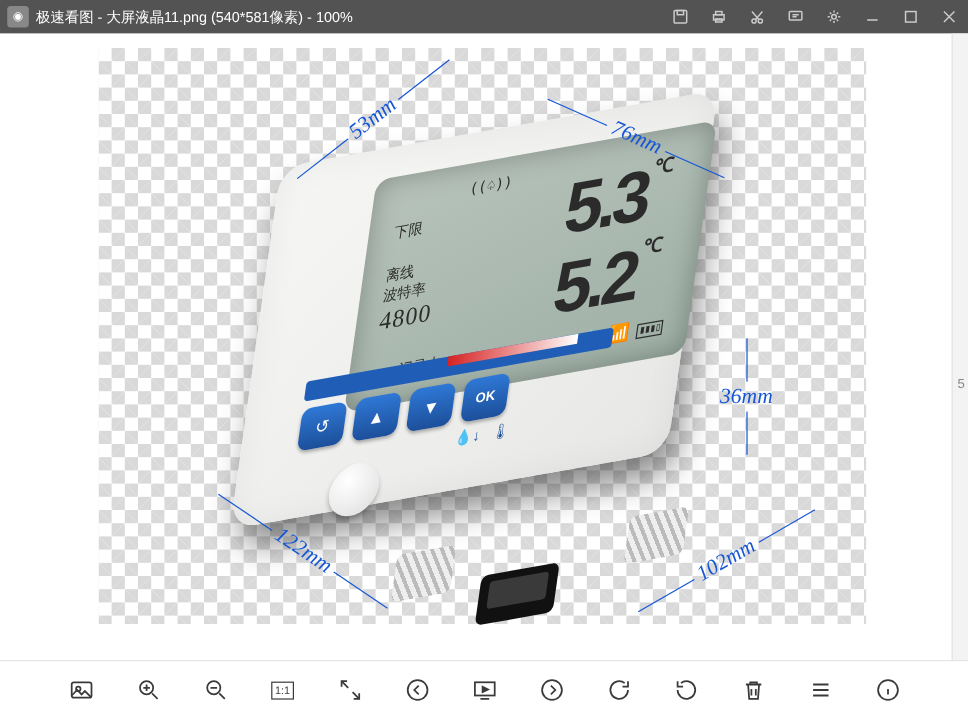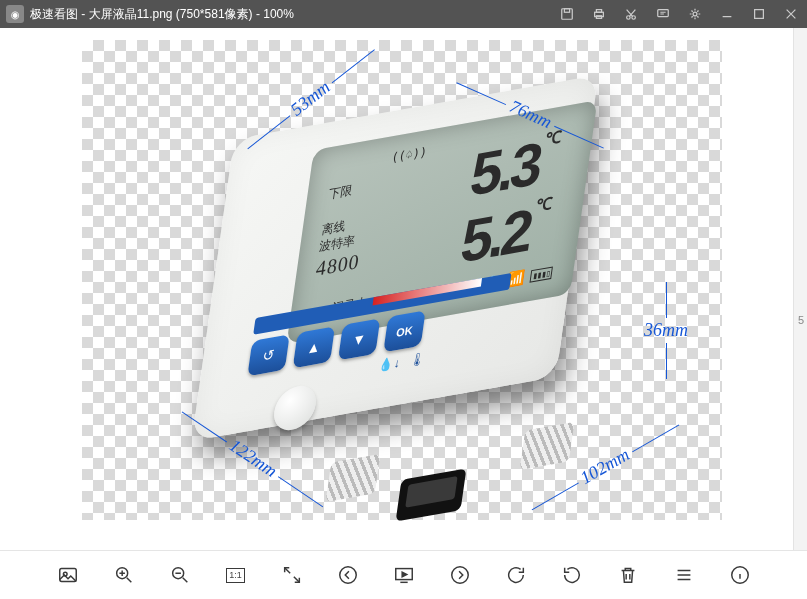--- a/index.html
+++ b/index.html
@@ -54,21 +54,21 @@
   .port { position:absolute; left:218px; top:392px; width:66px; height:40px; background:#111; border-radius:6px; transform: rotate(-10deg) skewX(-18deg); }
   .port::before { content:""; position:absolute; left:8px; top:6px; right:8px; bottom:12px; background:#3a3a3a; border-radius:3px; }
   .vents { position:absolute; width:50px; height:38px; background:repeating-linear-gradient(62deg,#bbb 0 3px,#eee 3px 7px); border-radius:6px; transform: rotate(-10deg) skewX(-18deg); }
   .vents.a { left:148px; top:376px; }
   .vents.b { left:342px; top:344px; }
   .knob { position:absolute; left:94px; top:304px; width:42px; height:42px; border-radius:50%; background:radial-gradient(circle at 35% 30%,#fff,#dcdedc); box-shadow:0 3px 4px rgba(0,0,0,.25); transform: rotate(-10deg) skewX(-18deg); }
 
   .dim { position:absolute; color:#1556d6; font-size:18px; font-style:italic; font-family:"Times New Roman",serif; }
   .dim.d1 { left:230px; top:60px; transform:rotate(-38deg); }
   .dim.d2 { left:450px; top:76px; transform:rotate(24deg); }
-  .dim.d3 { left:644px; top:252px; }
+  .dim.d3 { left:600px; top:252px; }
   .dim.d4 { left:520px; top:428px; transform:rotate(-30deg); }
   .dim.d5 { left:168px; top:420px; transform:rotate(34deg); }
   .dim .line { display:inline-block; width:54px; border-top:1px solid #1556d6; vertical-align:middle; }
   .dim.d3 .vline { display:block; width:1px; height:36px; background:#1556d6; margin:2px auto; }
 
   .rightedge { position:absolute; right:0; top:28px; bottom:49px; width:14px; background:#f3f3f3; border-left:1px solid #e3e3e3; }
   .rightedge span { position:absolute; right:3px; font-size:11px; color:#888; }
 
   .toolbar { position:absolute; bottom:0; left:0; right:0; height:49px; background:#fff; border-top:1px solid #e5e5e5; display:flex; align-items:center; justify-content:center; gap:30px; }
   .toolbar .tbtn { width:26px; height:26px; display:flex; align-items:center; justify-content:center; cursor:pointer; color:#444; }
@@ -77,21 +77,21 @@
 </style>
 </head>
 <body>
 
 <div class="titlebar">
   <div class="logo">◉</div>
   <div class="title">
     <span>极速看图</span>
     <span> - </span>
     <span>大屏液晶11.png</span>
-    <span>(750*581像素)</span>
+    <span>(540*581像素)</span>
     <span> - </span>
     <span>100%</span>
   </div>
   <div class="win-btns">
     <div class="win-btn">
         <svg viewBox="0 0 16 16">
           <rect x="2" y="2" width="12" height="12" rx="1"></rect>
           <rect x="5" y="2" width="6" height="4"></rect>
         </svg>
       </div>

